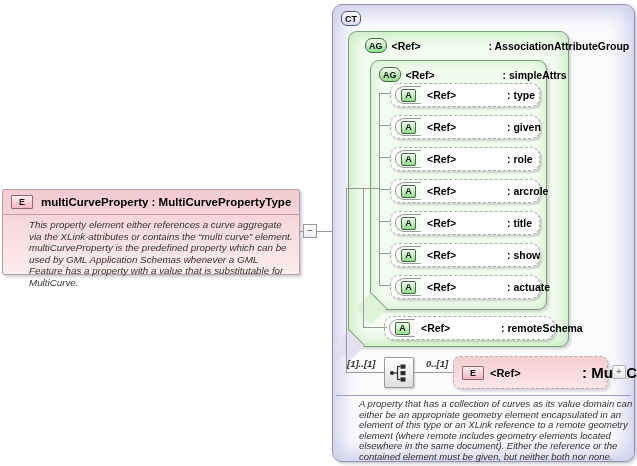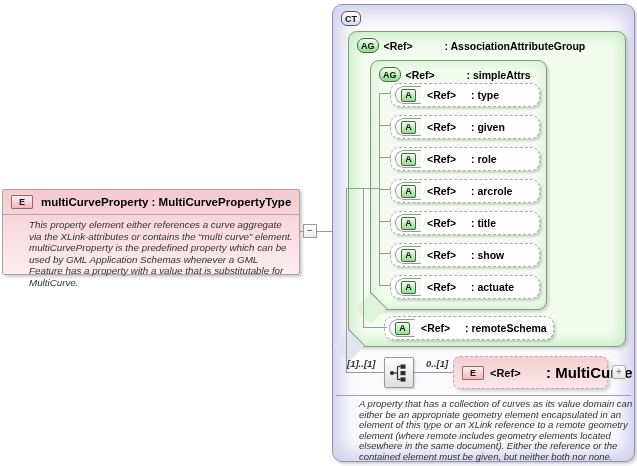--- a/index.html
+++ b/index.html
@@ -9,21 +9,21 @@
     overflow:hidden;
   }
   
   .hline{position:absolute;height:1px;background:#999;}
   .vline{position:absolute;width:1px;background:#999;}
   .badge{
     display:flex;align-items:center;justify-content:center;
     font-weight:bold;font-size:9px;color:#111;box-sizing:border-box;flex:none;
   }
   .ref{font-weight:bold;font-size:10.5px;color:#000;flex:none;}
-  .lbl{font-weight:bold;font-size:10.5px;color:#000;white-space:nowrap;}
+  .lbl{font-weight:bold;font-size:10.5px;color:#000;white-space:nowrap;margin-left:36px;}
   .card{font-style:italic;font-weight:bold;font-size:9.5px;color:#333;position:absolute;white-space:nowrap;}
   .anno{font-style:italic;color:#333;margin-left:19px;}
 
   
   .elem-box{
     position:absolute;left:2px;top:189px;width:298px;height:86px;box-sizing:border-box;
     border:1px solid #b39fa4;border-radius:2px;
     background:linear-gradient(180deg,#f3c9cf 0%,#f8dbe0 45%,#fcedef 100%);
     box-shadow:2px 2px 3px rgba(110,110,120,0.35);
   }
@@ -53,21 +53,21 @@
   .badge-ct{height:15px;padding:0 3px;border:1px solid #55557a;border-radius:6px;
     background:linear-gradient(180deg,#ffffff,#d9d9f2);}
   .ct-title{font-weight:bold;font-size:11.5px;color:#000;}
 
   
   .ag-box{
     position:absolute;box-sizing:border-box;border:1px solid #7e9e7a;border-radius:9px;
     background:#f2fcef;
     box-shadow:inset 0 0 14px 4px #c6ecc1, 2px 2px 3px rgba(110,120,110,0.3);
   }
-  .ag-assoc{left:15px;top:26px;width:278px;height:316px;}
+  .ag-assoc{left:15px;top:26px;width:221px;height:316px;padding-left:8px;}
   .ag-simple{left:21px;top:28px;width:177px;height:250px;
     box-shadow:inset 0 0 11px 3px #d6f2d0, 2px 2px 3px rgba(110,120,110,0.3);}
   .ag-head{display:flex;align-items:center;padding:6px 0 0 8px;gap:5px;}
   .badge-ag{height:15px;padding:0 3px;border:1px solid #45673f;border-radius:7px;
     background:linear-gradient(180deg,#f4fff2 0%,#92dd8e 100%);}
   .ag-head .ref{width:56px;}
   .chamfer{position:absolute;width:22px;height:22px;left:-11px;bottom:-11px;
     transform:rotate(45deg);border-top:1px solid #7e9e7a;}
   .chamfer.lav{background:#e2e2f3;}
   .chamfer.grn{background:#ddf4d9;}

